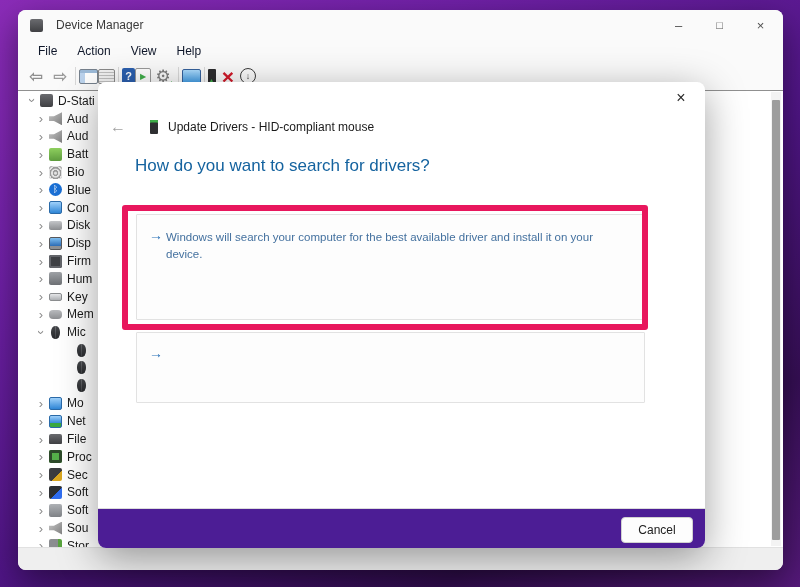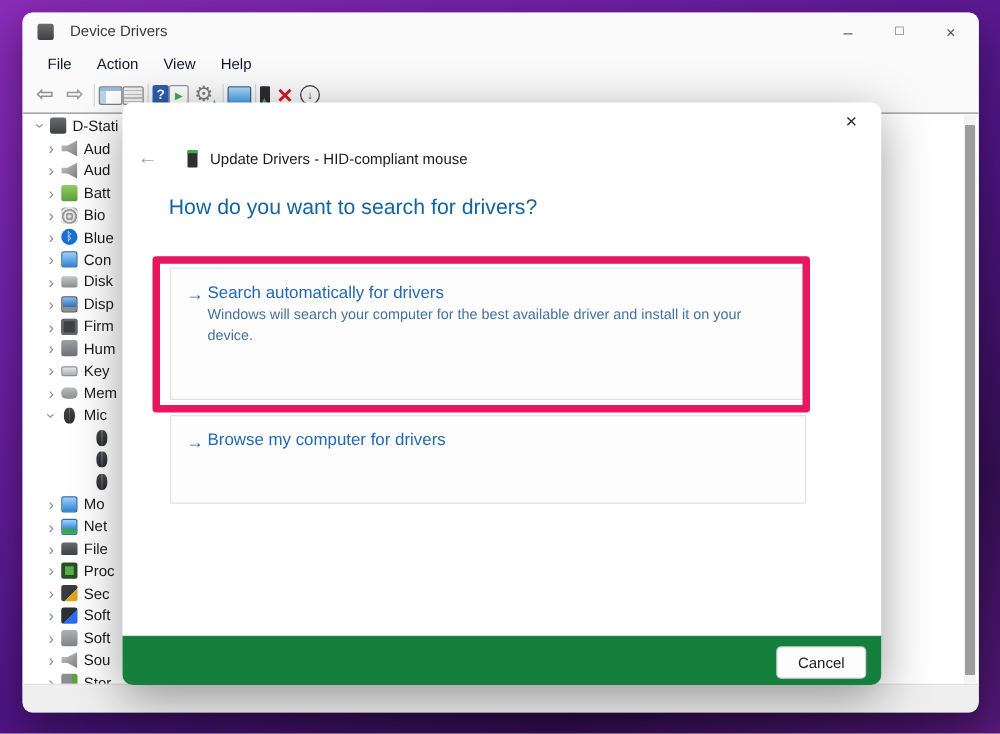--- a/index.html
+++ b/index.html
@@ -90,34 +90,34 @@
   .dlg-heading{position:absolute;left:37px;top:74px;font-size:17px;color:#15639f;}
   .opt-card{position:absolute;left:38px;width:509px;border:1px solid #e2e2e2;background:#fdfdfd;box-sizing:border-box;border-radius:1px;}
   .opt-1{top:132px;height:106px;}
   .opt-2{top:250px;height:71px;}
   .opt-inner{padding:11px 14px 0 12px;display:flex;}
   .opt-arrow{color:#2a72b8;font-size:14px;width:17px;flex:none;padding-top:1px;}
   .opt-title{font-size:13.5px;color:#2368b4;}
   .opt-desc{font-size:11.5px;color:#44719f;line-height:1.5;margin-top:3px;max-width:462px;}
   .highlight-ring{position:absolute;left:24px;top:123px;width:526px;height:125px;border:6px solid #e8175d;
     border-radius:3px;box-sizing:border-box;z-index:12;pointer-events:none;}
-  .dlg-footer{position:absolute;left:0;bottom:0;width:100%;height:40px;background:#15803d;border-top:1px solid #dcdcdc;
+  .dlg-footer{position:absolute;left:0;bottom:0;width:100%;height:40px;background:#4c1d95;border-top:1px solid #dcdcdc;
     border-radius:0 0 8px 8px;box-sizing:border-box;}
   .cancel-btn{position:absolute;right:12px;top:8px;width:70px;height:24px;background:#fdfdfd;border:1px solid #d1d1d1;
     border-radius:4px;font-size:12px;color:#202020;display:flex;align-items:center;justify-content:center;}
 </style>
 </head>
 <body>
 
 <div class="screen">
 
   <div class="dm-window">
     <div class="titlebar">
       <div class="ti i-computer-icon" style="margin-left:12px"></div>
-      <span class="app-title">Device Drivers</span>
+      <span class="app-title">Device Manager</span>
       <div class="win-controls">
         <span class="win-btn">–</span>
         <span class="win-btn max">□</span>
         <span class="win-btn">×</span>
       </div>
     </div>
 
     <div class="menubar" id="menubar">
         <span class="menu-item">File</span>
         <span class="menu-item">Action</span>
@@ -287,31 +287,29 @@
       <span class="dlg-back">←</span>
       <span class="dlg-dev-icon"></span>
       <span class="dlg-title">Update Drivers - HID-compliant mouse</span>
     </div>
     <div class="dlg-heading">How do you want to search for drivers?</div>
 
     <div class="opt-card opt-1">
       <div class="opt-inner">
         <span class="opt-arrow">→</span>
         <div>
-          <div class="opt-title">Search automatically for drivers</div>
           <div class="opt-desc">Windows will search your computer for the best available driver and install it on your device.</div>
         </div>
       </div>
     </div>
 
     <div class="opt-card opt-2">
       <div class="opt-inner">
         <span class="opt-arrow">→</span>
         <div>
-          <div class="opt-title">Browse my computer for drivers</div>
         </div>
       </div>
     </div>
 
     <div class="highlight-ring"></div>
 
     <div class="dlg-footer">
       <div class="cancel-btn">Cancel</div>
     </div>
   </div>

